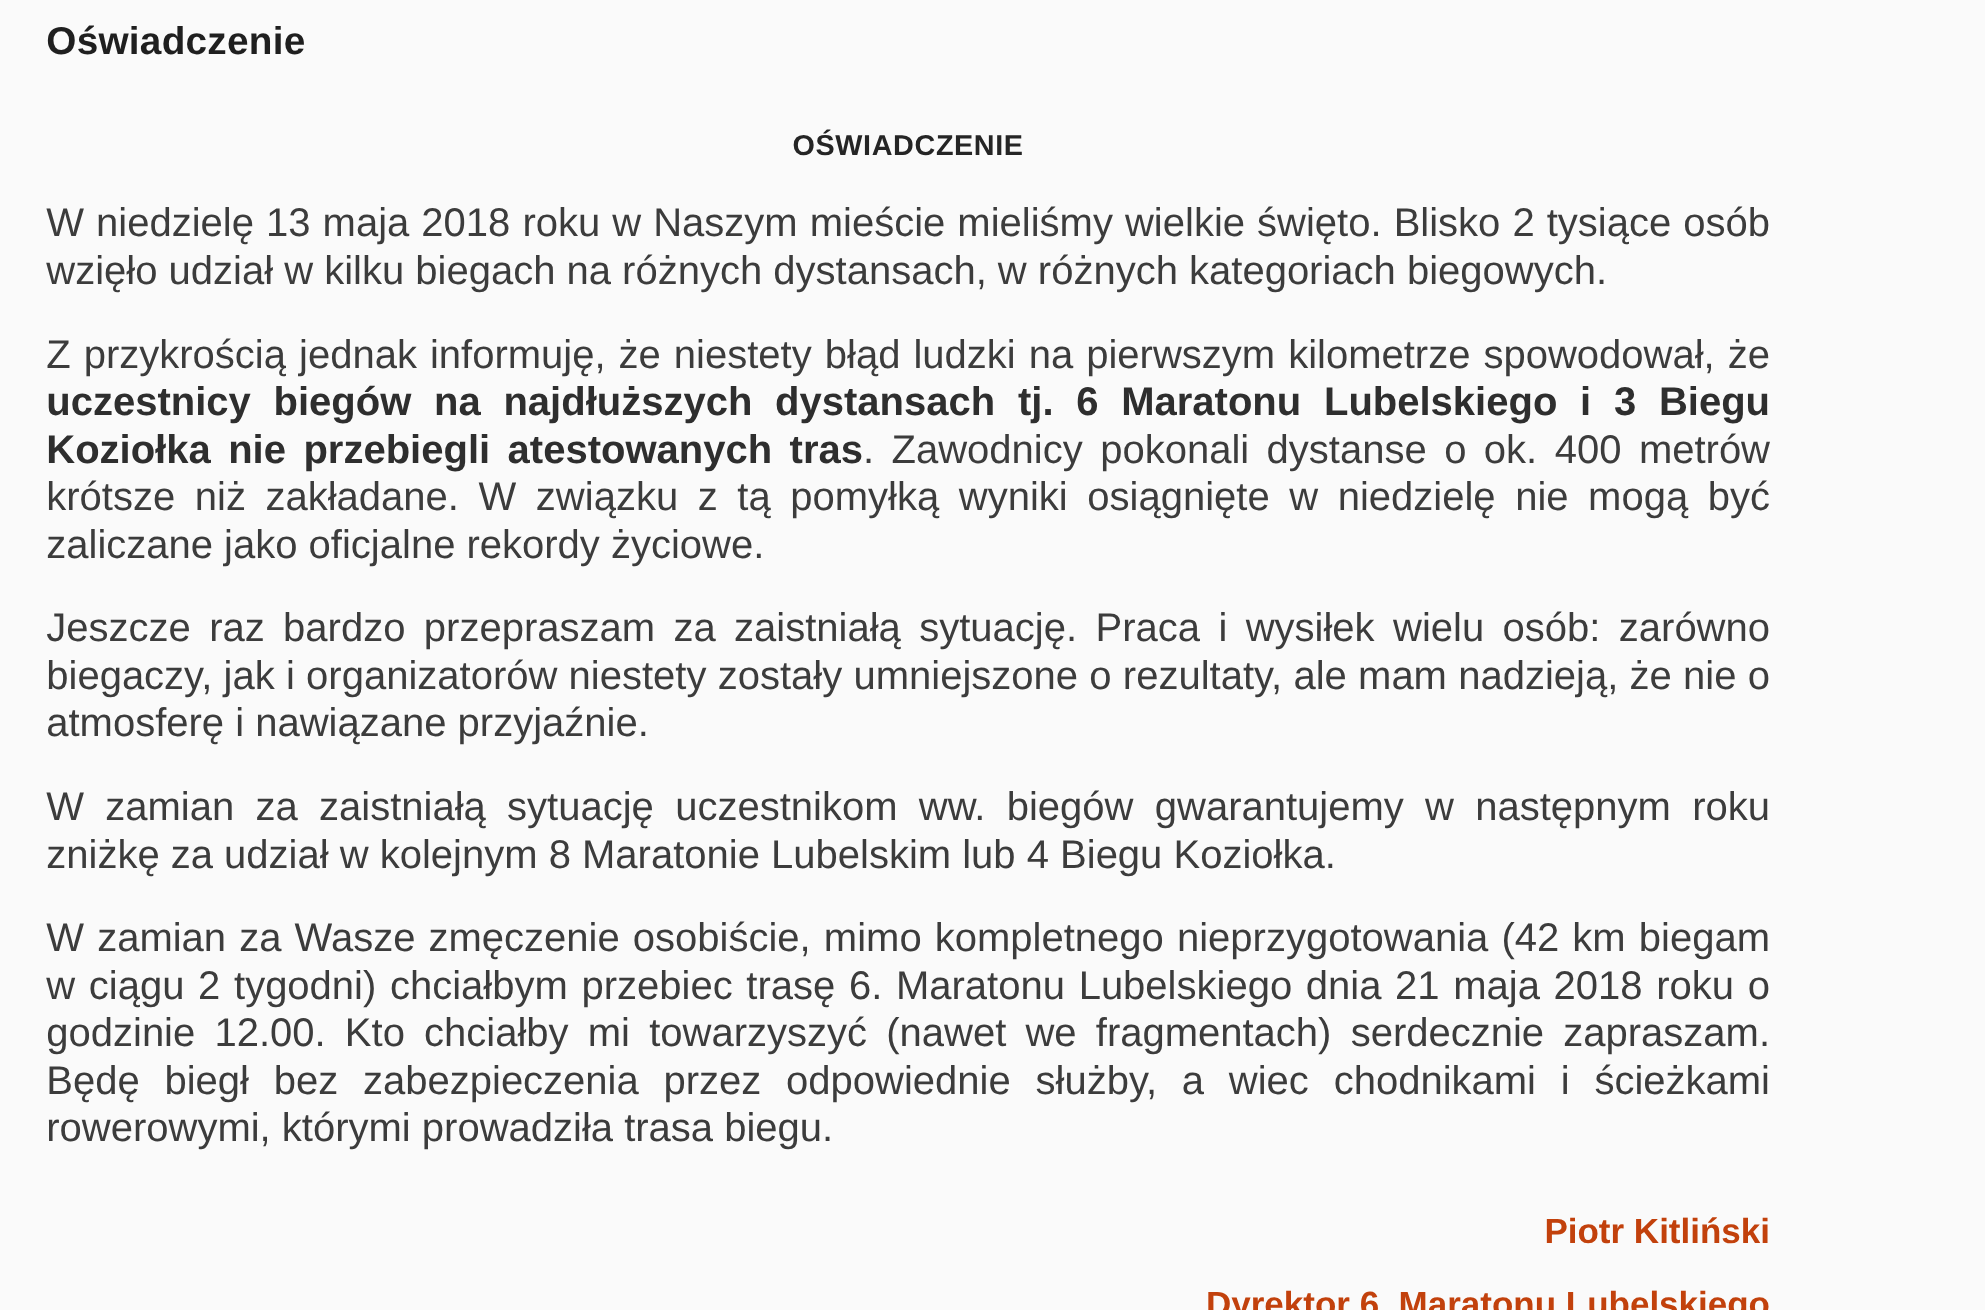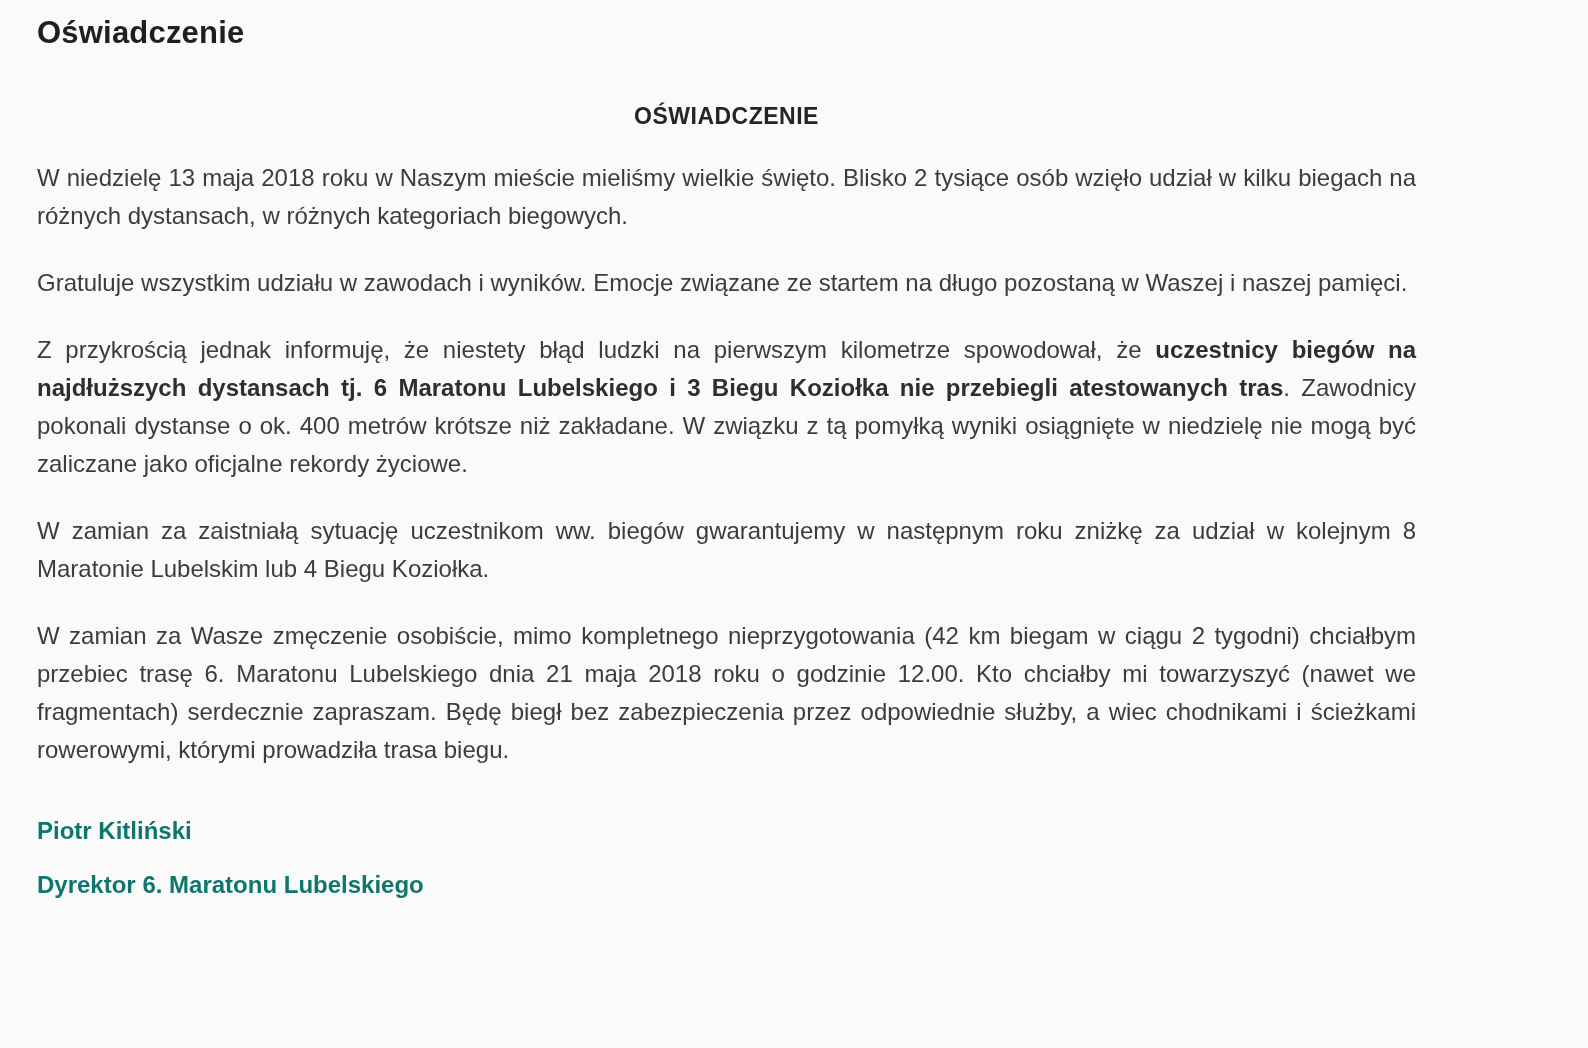--- a/index.html
+++ b/index.html
@@ -33,58 +33,58 @@
     margin: 52px 0 28px 0;
     text-align: center;
     font-size: 23px;
     font-weight: 800;
     letter-spacing: 0.5px;
     color: #252525;
     line-height: 1.2;
   }
   .doc-body p.para {
     margin: 0 0 29px 0;
-    font-size: 24px;
+    font-size: 32px;
     line-height: 38px;
     text-align: justify;
     color: #3c3c3c;
   }
   .doc-body p.para strong {
     font-weight: 700;
     color: #2e2e2e;
   }
   .signature {
     margin: 46px 0 0 0;
-    text-align: left;
-    font-size: 24px;
+    text-align: right;
+    font-size: 28px;
     font-weight: 800;
-    color: #0f766e;
+    color: #c2410c;
     line-height: 1.3;
   }
   .signature.role {
     margin-top: 23px;
   }
 </style>
 </head>
 <body>
 
 <div class="page">
 
   <h1 class="page-title">Oświadczenie</h1>
 
   <div class="doc-body">
 
     <h2 class="doc-heading">OŚWIADCZENIE</h2>
 
     <p class="para">W niedzielę 13 maja 2018 roku w Naszym mieście mieliśmy wielkie święto. Blisko 2 tysiące osób wzięło udział w kilku biegach na różnych dystansach, w różnych kategoriach biegowych.</p>
 
-    <p class="para">Gratuluje wszystkim udziału w zawodach i wyników. Emocje związane ze startem na długo pozostaną w Waszej i naszej pamięci.</p>
 
     <p class="para"><span>Z przykrością jednak informuję, że niestety błąd ludzki na pierwszym kilometrze spowodował, że </span><strong>uczestnicy biegów na najdłuższych dystansach tj. 6 Maratonu Lubelskiego i 3 Biegu Koziołka nie przebiegli atestowanych tras</strong><span>. Zawodnicy pokonali dystanse o ok. 400 metrów krótsze niż zakładane. W związku z tą pomyłką wyniki osiągnięte w niedzielę nie mogą być zaliczane jako oficjalne rekordy życiowe.</span></p>
 
+    <p class="para">Jeszcze raz bardzo przepraszam za zaistniałą sytuację. Praca i wysiłek wielu osób: zarówno biegaczy, jak i organizatorów niestety zostały umniejszone o rezultaty, ale mam nadzieją, że nie o atmosferę i nawiązane przyjaźnie.</p>
 
     <p class="para">W zamian za zaistniałą sytuację uczestnikom ww. biegów gwarantujemy w następnym roku zniżkę za udział w kolejnym 8 Maratonie Lubelskim lub 4 Biegu Koziołka.</p>
 
     <p class="para">W zamian za Wasze zmęczenie osobiście, mimo kompletnego nieprzygotowania (42 km biegam w ciągu 2 tygodni) chciałbym przebiec trasę 6. Maratonu Lubelskiego dnia 21 maja 2018 roku o godzinie 12.00. Kto chciałby mi towarzyszyć (nawet we fragmentach) serdecznie zapraszam. Będę biegł bez zabezpieczenia przez odpowiednie służby, a wiec chodnikami i ścieżkami rowerowymi, którymi prowadziła trasa biegu.</p>
 
     <p class="signature name">Piotr Kitliński</p>
 
     <p class="signature role">Dyrektor 6. Maratonu Lubelskiego</p>
 
   </div>

